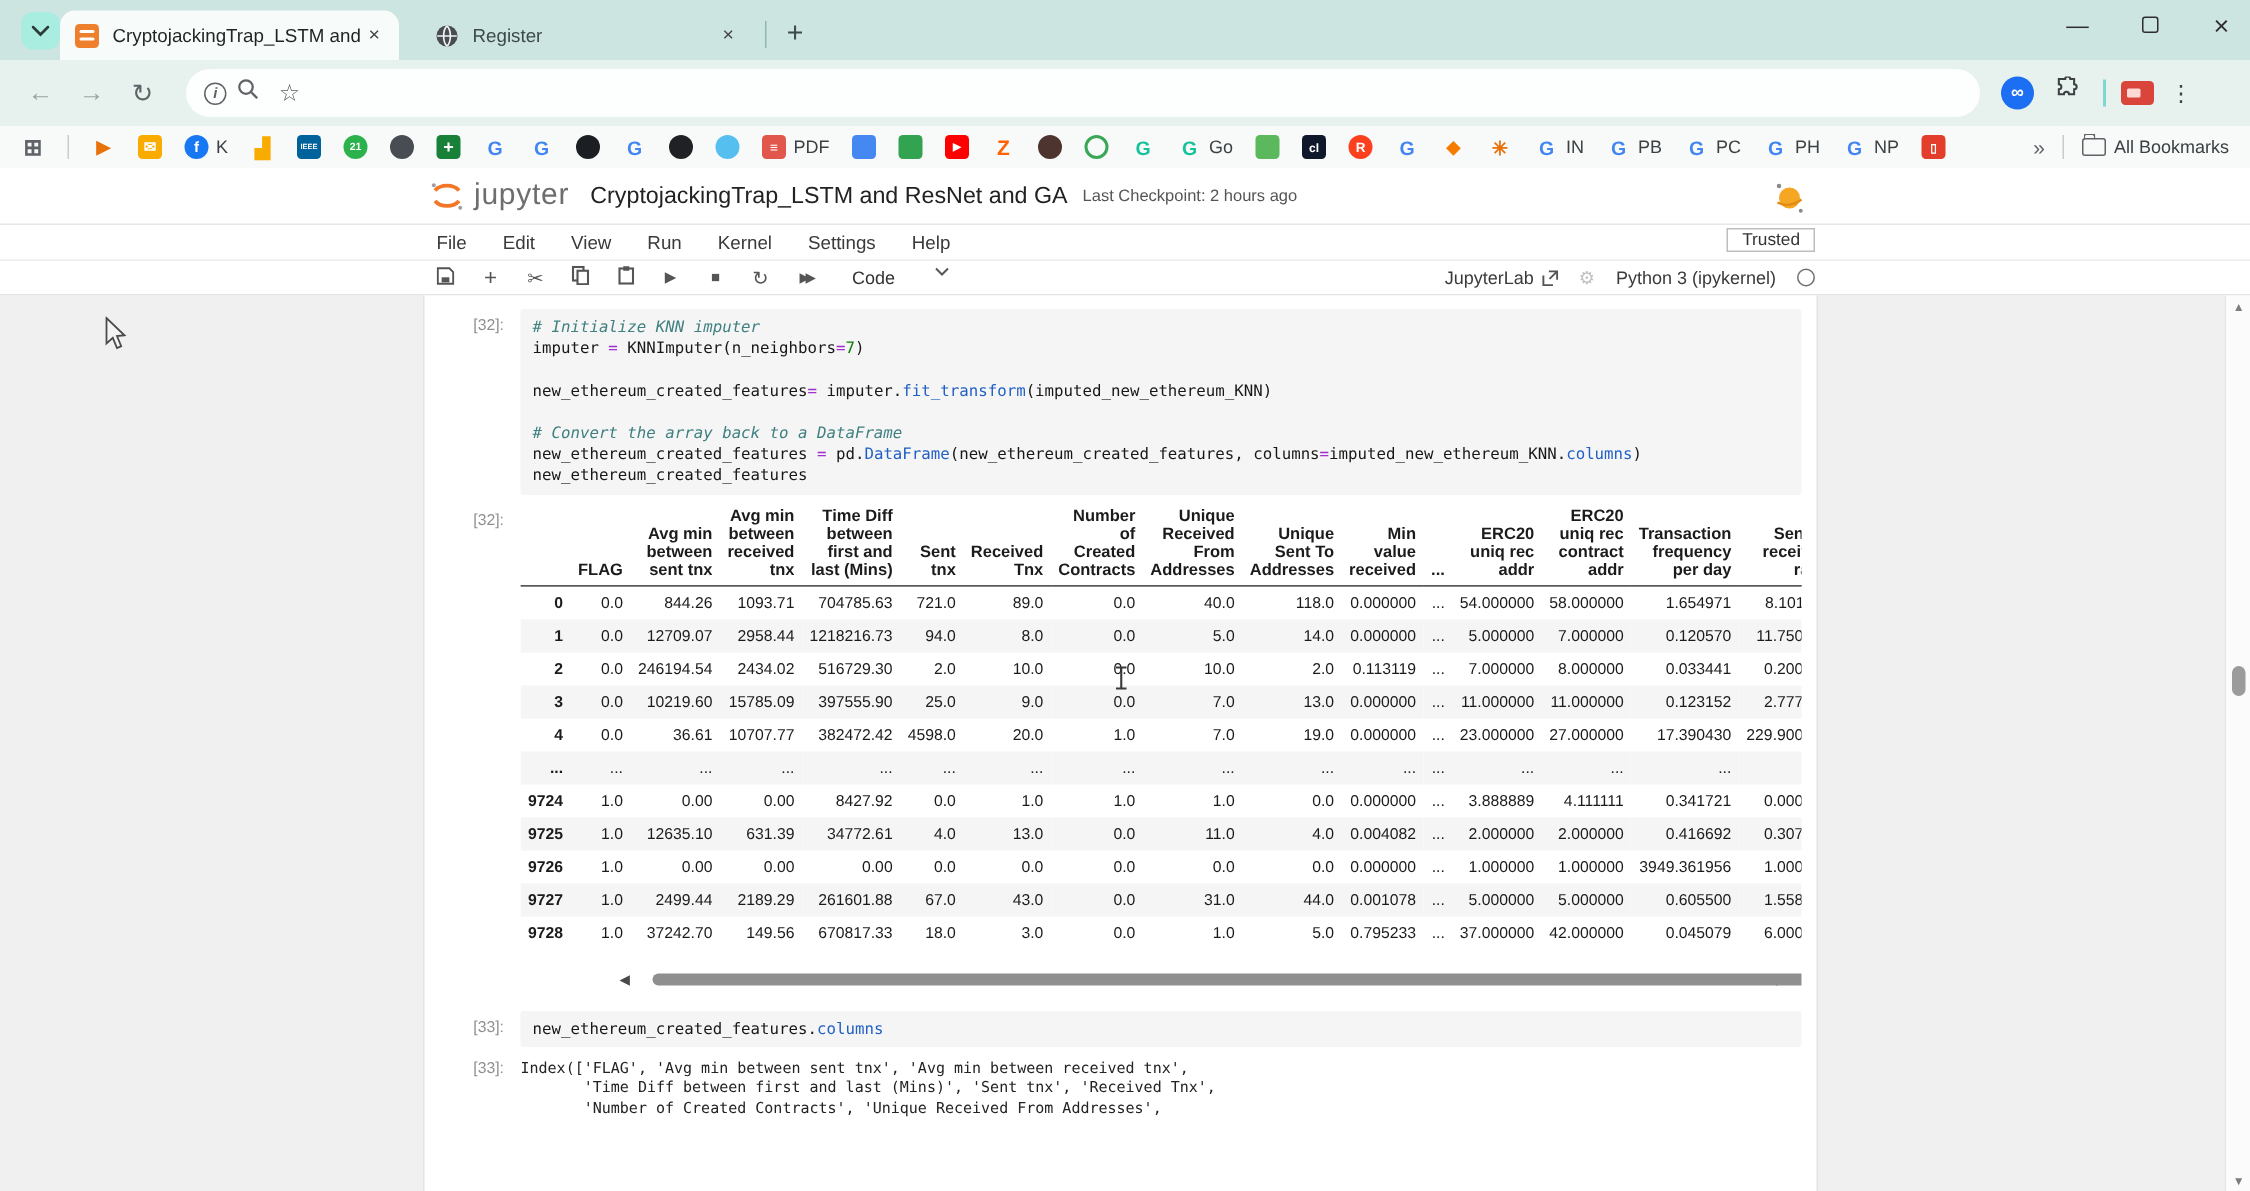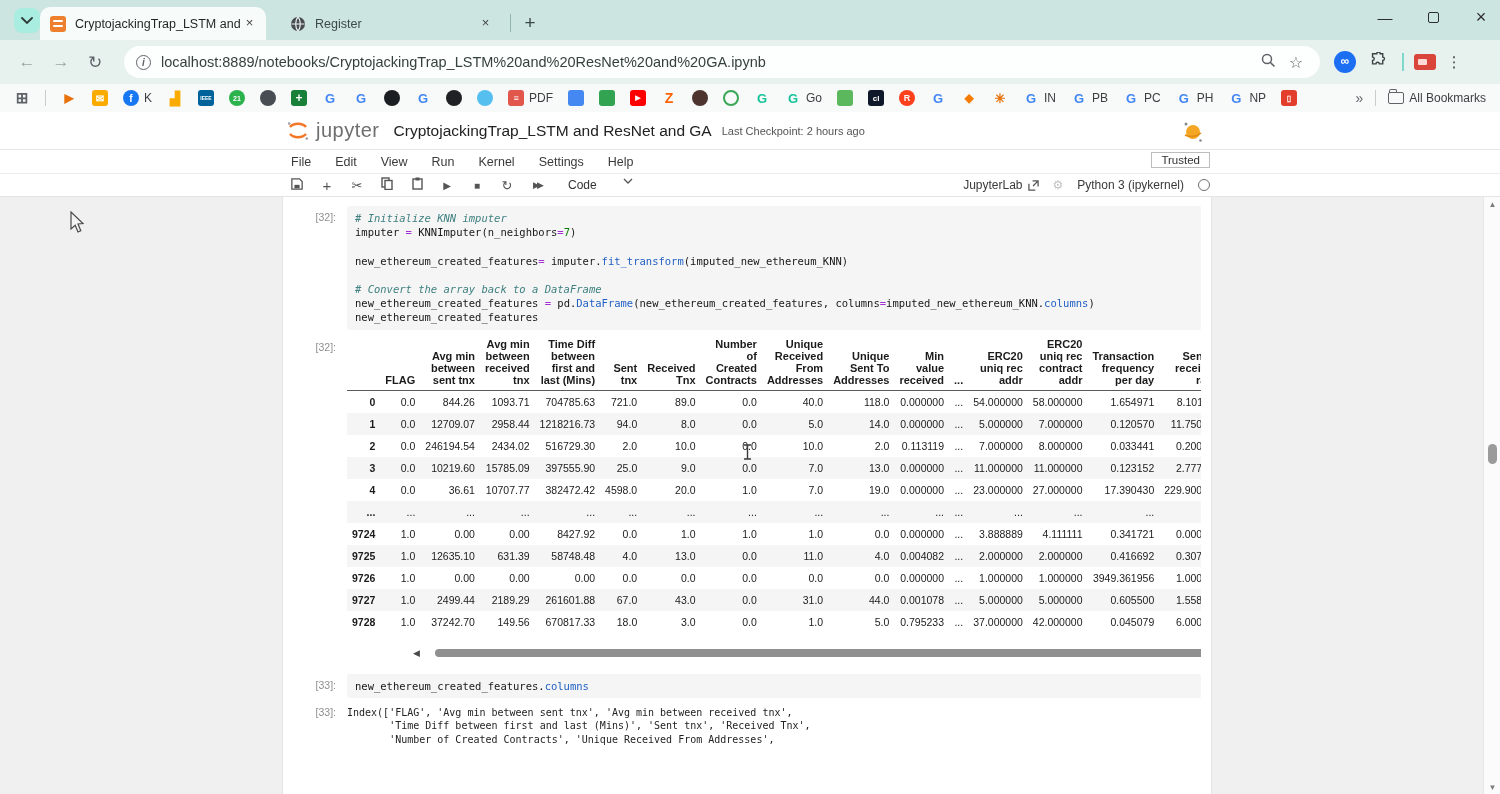--- a/index.html
+++ b/index.html
@@ -157,21 +157,20 @@
       <span class="wc" style="font-size:18px;">×</span>
     </div>
   </div>
 
   <div class="navbar">
     <span class="nav-ic dim">←</span>
     <span class="nav-ic dim">→</span>
     <span class="nav-ic">↻</span>
     <div class="urlpill">
       <span class="info-ic">i</span>
-      <span class="url-text">localhost:8889/notebooks/CryptojackingTrap_LSTM%20and%20ResNet%20and%20GA.ipynb</span>
       <span class="pill-ic">
         <svg width="15" height="15" viewBox="0 0 15 15">
             <circle cx="6" cy="6" r="4.5" fill="none" stroke="#5f6368" stroke-width="1.5"></circle>
             <line x1="9.5" y1="9.5" x2="13.5" y2="13.5" stroke="#5f6368" stroke-width="1.6"></line>
           </svg>
       </span>
       <span class="pill-ic" style="font-size:16px;">☆</span>
     </div>
     <span class="ext-blue">∞</span>
     <span class="pill-ic" style="margin-left:8px;">
@@ -578,21 +577,21 @@
                   <td>3.888889</td>
                   <td>4.111111</td>
                   <td>0.341721</td>
                   <td>0.000000</td>
                 </tr>
                 <tr>
                   <th>9725</th>
                   <td>1.0</td>
                   <td>12635.10</td>
                   <td>631.39</td>
-                  <td>58748.48</td>
+                  <td>34772.61</td>
                   <td>4.0</td>
                   <td>13.0</td>
                   <td>0.0</td>
                   <td>11.0</td>
                   <td>4.0</td>
                   <td>0.004082</td>
                   <td>...</td>
                   <td>2.000000</td>
                   <td>2.000000</td>
                   <td>0.416692</td>

